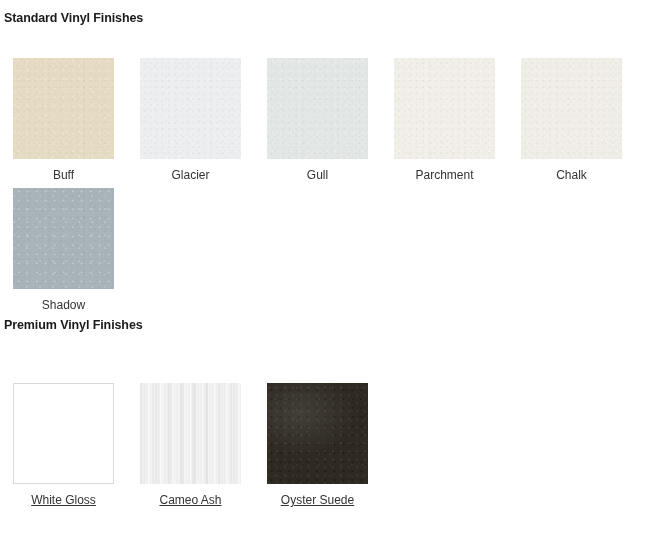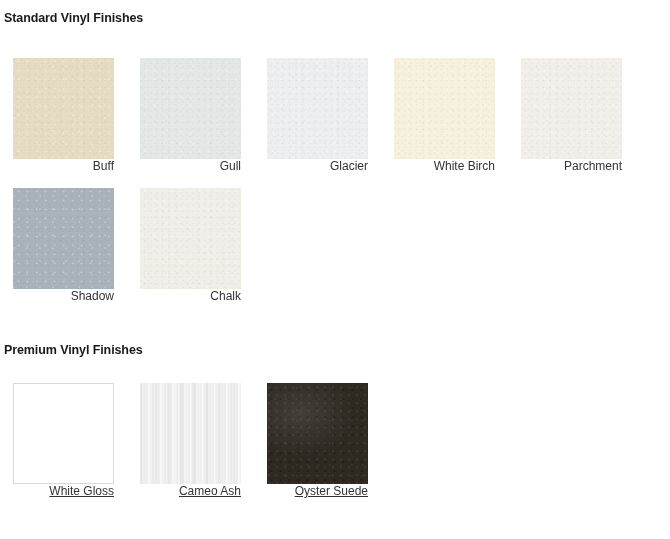--- a/index.html
+++ b/index.html
@@ -26,21 +26,21 @@
   .section-heading {
     font-size: 12.5px;
     font-weight: bold;
     color: #1a1a1a;
     letter-spacing: -0.1px;
     margin: 0;
     padding: 0 0 0 4px;
   }
 
   #standard-heading { position: absolute; left: 0; top: 11px; }
-  #premium-heading  { position: absolute; left: 0; top: 343px; }
+  #premium-heading  { position: absolute; left: 0; top: 318px; }
 
   .swatch-grid {
     position: absolute;
     left: 13px;
     display: flex;
     flex-wrap: wrap;
     width: 648px;
   }
   #standard-grid { top: 58px; }
   #premium-grid  { top: 383px; }
@@ -115,62 +115,58 @@
       radial-gradient(ellipse 80% 60% at 32% 30%, rgba(255,255,255,0.10), rgba(255,255,255,0) 70%),
       radial-gradient(circle at 25% 55%, rgba(255,255,255,0.07) 0.7px, transparent 1.4px),
       radial-gradient(circle at 70% 45%, rgba(255,255,255,0.05) 0.6px, transparent 1.3px),
       radial-gradient(circle at 50% 80%, rgba(0,0,0,0.25) 0.8px, transparent 1.5px);
     background-size: 100% 100%, 8px 8px, 11px 11px, 9px 9px;
     pointer-events: none;
   }
 
   .chip-label {
     width: 101px;
-    text-align: right;
+    text-align: center;
     font-size: 12px;
     color: #333333;
     line-height: 14px;
-    margin-top: 0;
+    margin-top: 9px;
   }
 </style>
 </head>
 <body>
 
 <div class="page">
 
   <h2 class="section-heading" id="standard-heading">Standard Vinyl Finishes</h2>
 
   <div class="swatch-grid" id="standard-grid">
       <div class="swatch-cell">
         <div class="chip tex-grain" style="background: rgb(230, 220, 196);"></div>
         <div class="chip-label">Buff</div>
       </div>
       <div class="swatch-cell">
-        <div class="chip tex-grain" style="background: rgb(227, 231, 230);"></div>
-        <div class="chip-label">Gull</div>
-      </div>
-      <div class="swatch-cell">
         <div class="chip tex-grain" style="background: rgb(236, 238, 240);"></div>
         <div class="chip-label">Glacier</div>
       </div>
       <div class="swatch-cell">
-        <div class="chip tex-grain" style="background: rgb(246, 241, 221);"></div>
-        <div class="chip-label">White Birch</div>
+        <div class="chip tex-grain" style="background: rgb(227, 231, 230);"></div>
+        <div class="chip-label">Gull</div>
       </div>
       <div class="swatch-cell">
         <div class="chip tex-grain" style="background: rgb(242, 239, 233);"></div>
         <div class="chip-label">Parchment</div>
       </div>
       <div class="swatch-cell">
+        <div class="chip tex-grain" style="background: rgb(240, 238, 231);"></div>
+        <div class="chip-label">Chalk</div>
+      </div>
+      <div class="swatch-cell">
         <div class="chip tex-grain" style="background: rgb(168, 180, 186);"></div>
         <div class="chip-label">Shadow</div>
-      </div>
-      <div class="swatch-cell">
-        <div class="chip tex-grain" style="background: rgb(240, 238, 231);"></div>
-        <div class="chip-label">Chalk</div>
       </div>
     </div>
 
   <h2 class="section-heading" id="premium-heading">Premium Vinyl Finishes</h2>
 
   <div class="swatch-grid" id="premium-grid">
       <div class="swatch-cell">
         <div class="chip tex-gloss" style="background: rgb(255, 255, 255);"></div>
         <div class="chip-label">White Gloss</div>
       </div>

